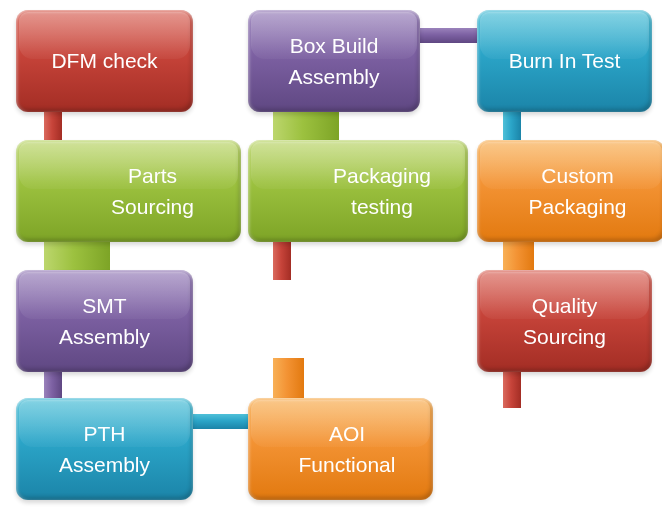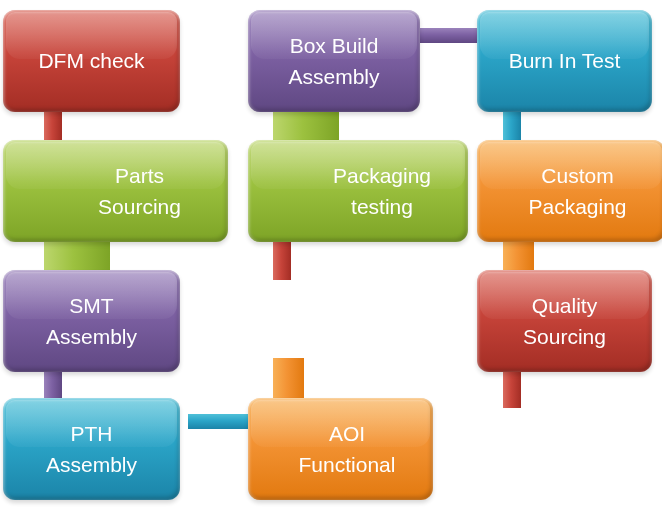--- a/index.html
+++ b/index.html
@@ -18,21 +18,21 @@
       inset -2px -3px 4px rgba(0,0,0,.20),
       0 3px 4px rgba(0,0,0,.15);
   }
   .node::before{
     content:"";position:absolute;left:3px;right:3px;top:2px;height:46%;
     border-radius:9px 9px 14px 14px;pointer-events:none;
     background:linear-gradient(rgba(255,255,255,.30),rgba(255,255,255,.04));
   }
   
   .r0{top:10px}.r1{top:140px}.r2{top:270px}.r3{top:398px}
-  .col0{left:3px;width:177px}
+  .col0{left:16px;width:177px}
   .col1{left:248px;width:172px}
   .col2{left:477px;width:175px}
   
   .c-red   {background-image:linear-gradient(180deg,var(--red-light) 0%,var(--red-base) 42%,var(--red-dark) 100%);}
   .c-green {background-image:linear-gradient(180deg,var(--green-light) 0%,var(--green-base) 42%,var(--green-dark) 100%);padding-left:48px;}
   .c-purple{background-image:linear-gradient(180deg,var(--purple-light) 0%,var(--purple-base) 42%,var(--purple-dark) 100%);}
   .c-cyan  {background-image:linear-gradient(180deg,var(--cyan-light) 0%,var(--cyan-base) 42%,var(--cyan-dark) 100%);}
   .c-orange{background-image:linear-gradient(180deg,var(--orange-light) 0%,var(--orange-base) 42%,var(--orange-dark) 100%);padding-left:13px;}
   
   .conn{position:absolute;z-index:1;}

